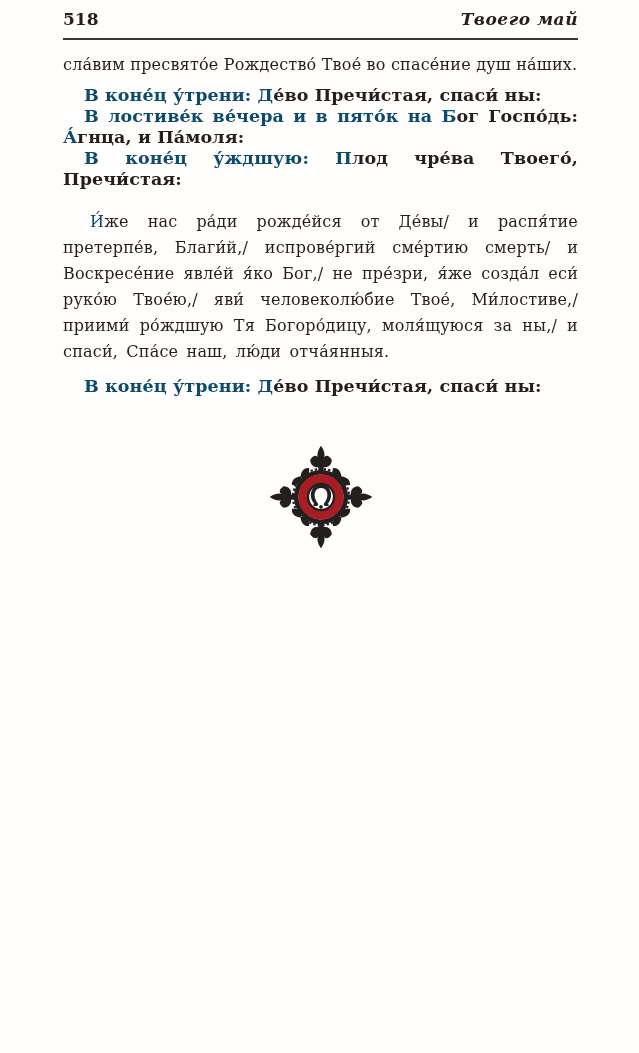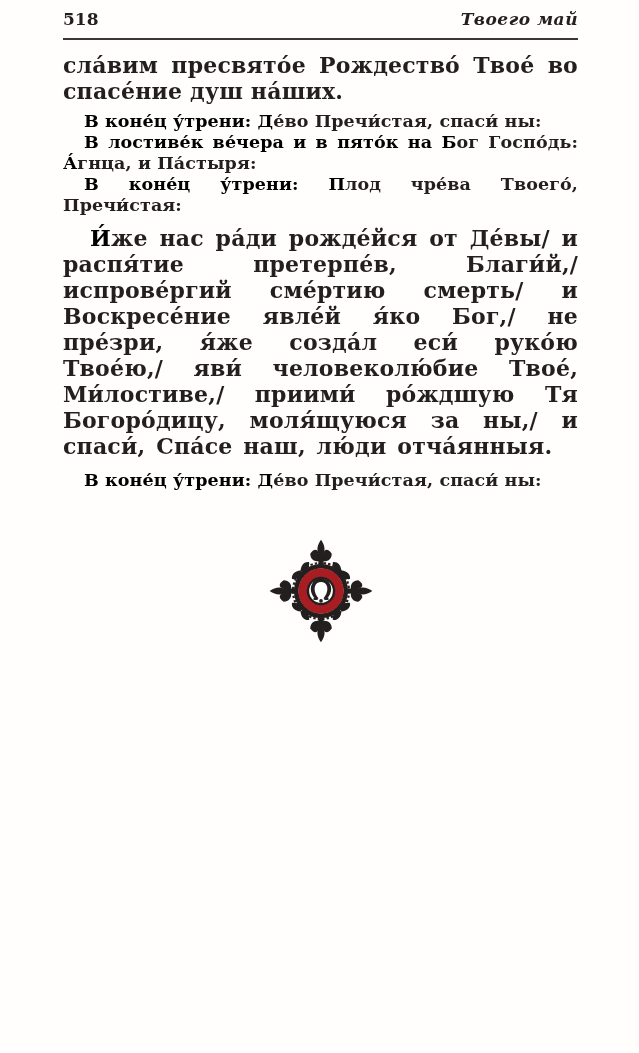--- a/index.html
+++ b/index.html
@@ -19,32 +19,32 @@
   .hdr-right{font-style:italic;letter-spacing:.5px;}
   .header-rule{
     position:absolute;top:38px;left:63px;right:61px;height:2px;
     background:#3b3734;
   }
   .text-col{
     position:absolute;left:63px;right:61px;top:52px;
   }
   p{margin:0;}
   .body-par{
-    font-size:22px;line-height:26px;font-weight:bold;
+    font-size:16px;line-height:26px;font-weight:normal;
     text-align:justify;text-justify:inter-word;
     letter-spacing:.2px;
   }
   .cont{margin-bottom:7px;}
   .rubric{
     font-size:17.5px;line-height:21px;font-weight:bold;
     text-align:justify;text-indent:21px;
     letter-spacing:.1px;
   }
-  .red{color:#000000;}
-  .troparion{margin-top:9px;text-indent:27px;word-spacing:3px;}
+  .red{color:#0c4a6e;}
+  .troparion{margin-top:19px;text-indent:27px;word-spacing:3px;}
   .closing{margin-top:11px;}
   .ornament-wrap{
     margin-top:42px;
     display:flex;justify-content:center;
   }
   .ornament-wrap svg{display:block;}
 </style>
 </head>
 <body>
 
@@ -56,22 +56,22 @@
   </header>
 
   <div class="header-rule"></div>
 
   <div class="text-col">
 
     <p class="body-par cont"><span>сла́вим пресвято́е Рождество́ Твое́ во спасе́ние душ на́ших.</span></p>
 
     <div>
       <p class="rubric"><span class="red">В коне́ц у́трени: Д</span><span>е́во Пречи́стая, спаси́ ны:</span></p>
-      <p class="rubric"><span class="red">В лостиве́к ве́чера и в пято́к на Б</span><span>ог Госпо́дь: </span><span class="red">А́</span><span>гнца, и Па́стыря:</span></p>
-      <p class="rubric"><span class="red">В коне́ц у́трени: П</span><span>лод чре́ва Твоего́, Пречи́стая:</span></p>
+      <p class="rubric"><span class="red">В лостиве́к ве́чера и в пято́к на Б</span><span>ог Госпо́дь: </span><span class="red">А́</span><span>гнца, и Па́моля:</span></p>
+      <p class="rubric"><span class="red">В коне́ц у́ждшую: П</span><span>лод чре́ва Твоего́, Пречи́стая:</span></p>
     </div>
 
     <p class="body-par troparion"><span class="red">И́</span><span>же нас ра́ди рожде́йся от Де́вы/ и распя́тие претерпе́в, Благи́й,/ испрове́ргий сме́ртию смерть/ и Воскресе́ние явле́й я́ко Бог,/ не пре́зри, я́же созда́л еси́ руко́ю Твое́ю,/ яви́ человеколю́бие Твое́, Ми́лостиве,/ приими́ ро́ждшую Тя Богоро́дицу, моля́щуюся за ны,/ и спаси́, Спа́се наш, лю́ди отча́янныя.</span></p>
 
     <p class="rubric closing"><span class="red">В коне́ц у́трени: Д</span><span>е́во Пречи́стая, спаси́ ны:</span></p>
 
     <div class="ornament-wrap">
       <svg width="112" height="116" viewBox="0 0 120 120" aria-hidden="true">
         <defs>
           <g id="fin" fill="#241f1f">

